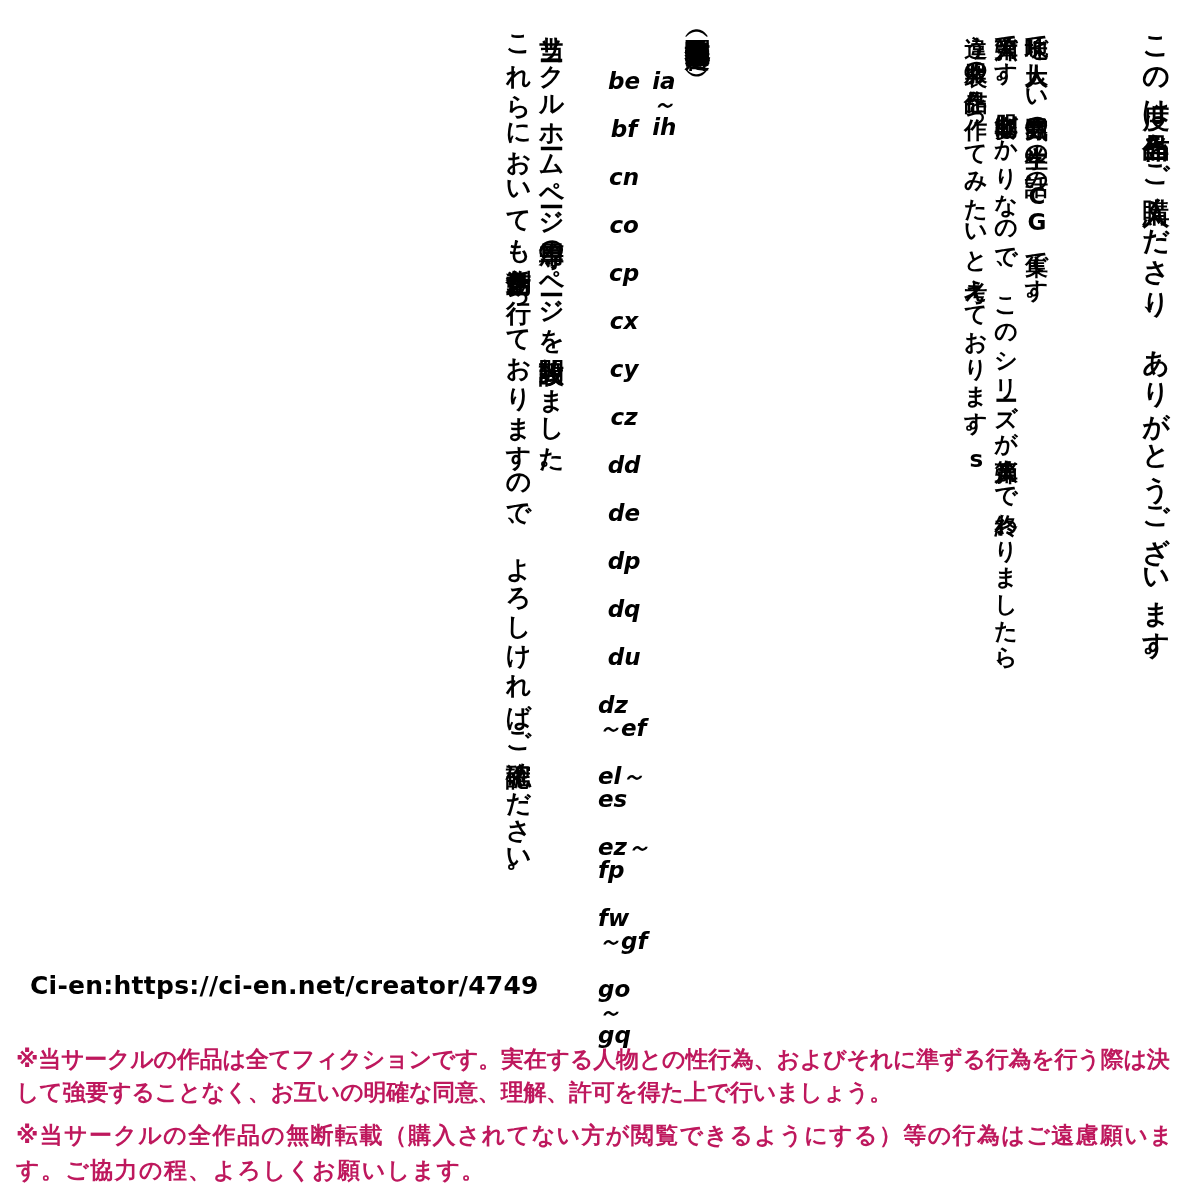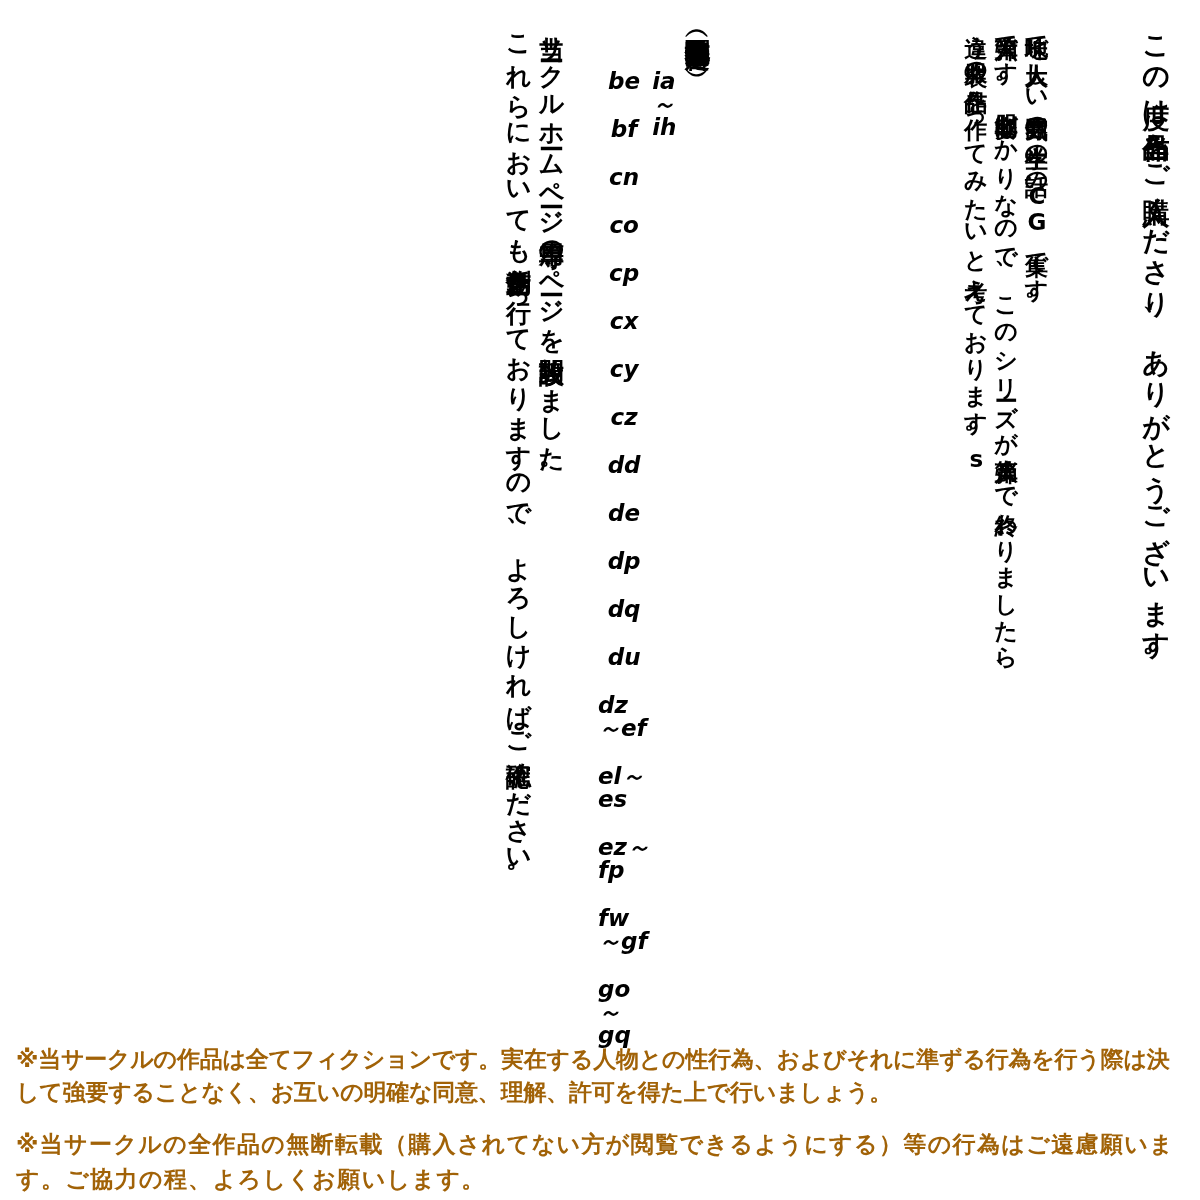--- a/index.html
+++ b/index.html
@@ -79,29 +79,29 @@
   }
 
   
   .notices {
     position: absolute;
     left: 16px;
     top: 1043px;
     width: 1175px;
     font-family: "DejaVu Sans", "Liberation Sans", sans-serif;
     font-weight: bold;
-    color: #a16207;
+    color: #be185d;
   }
   .notice-1 {
     font-size: 23px;
     line-height: 1.42;
     letter-spacing: -0.01em;
   }
   .notice-2 {
-    margin-top: 19px;
+    margin-top: 10px;
     font-size: 23px;
     line-height: 1.52;
     letter-spacing: 0.06em;
   }
 </style>
 </head>
 <body>
 
 <div class="vertical-area">
 
@@ -138,18 +138,19 @@
       <span>go～gq</span>
     </div>
   </div>
 
   <div class="vcol c4">当サークルホームページ等専用のページを開設致しました。
 これらにおいても創作活動を行っておりますので、よろしければご確認ください。</div>
 
 </div>
 
 <div class="links">
+  <div>Ci-en:https://ci-en.net/creator/4749</div>
 </div>
 
 <div class="notices">
   <div class="notice-1">※当サークルの作品は全てフィクションです。実在する人物との性行為、およびそれに準ずる行為を行う際は決して強要することなく、お互いの明確な同意、理解、許可を得た上で行いましょう。</div>
   <div class="notice-2">※当サークルの全作品の無断転載（購入されてない方が閲覧できるようにする）等の行為はご遠慮願います。ご協力の程、よろしくお願いします。</div>
 </div>
 
 </body></html>

